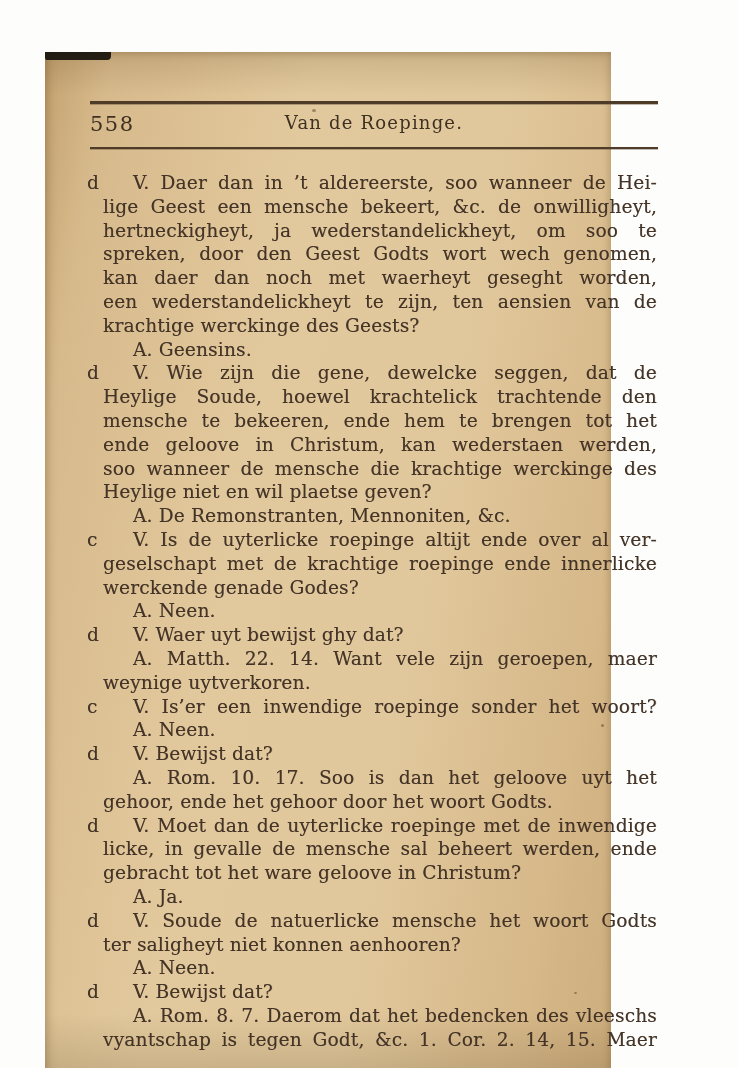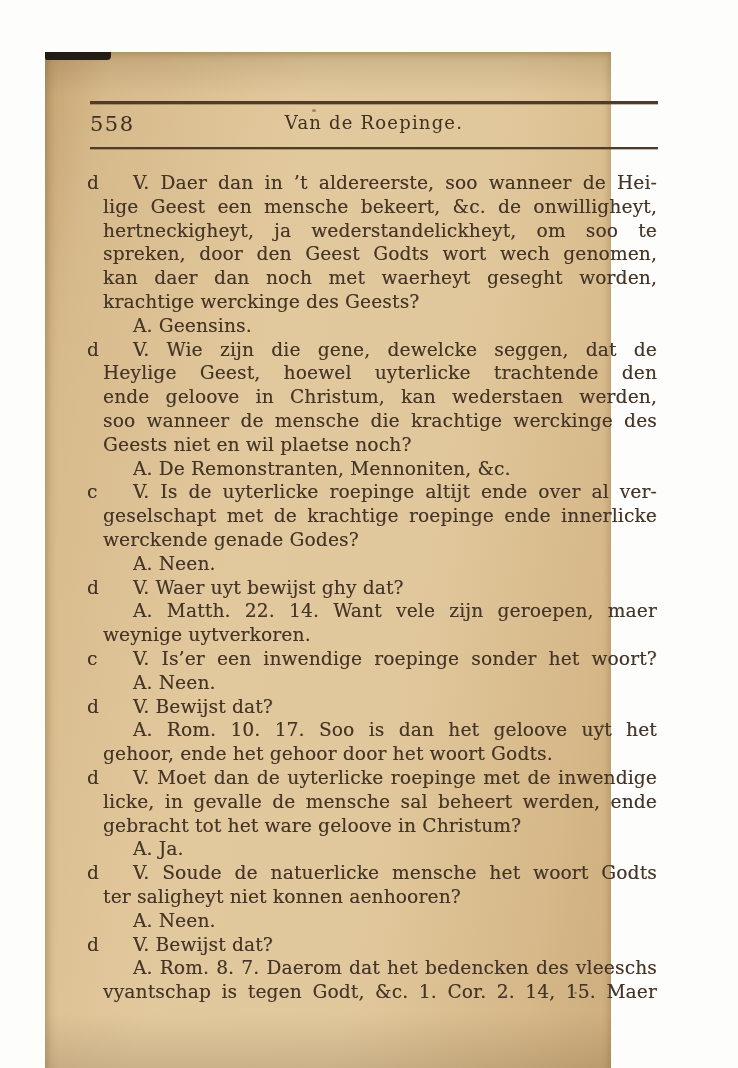--- a/index.html
+++ b/index.html
@@ -88,32 +88,34 @@
   <div class="head-rule bottom" style="left:45px;"></div>
 
   <div class="text-block" id="text-block" style="left:58px;">
       <div class="para">
         <span class="margin-letter">d</span>
         <div class="tline firstline">V. Daer dan in ’t aldereerste, soo wanneer de Hei-</div>
         <div class="tline">lige Geest een mensche bekeert, &amp;c. de onwilligheyt,</div>
         <div class="tline">hertneckigheyt, ja wederstandelickheyt, om soo te</div>
         <div class="tline">spreken, door den Geest Godts wort wech genomen,</div>
         <div class="tline">kan daer dan noch met waerheyt geseght worden,</div>
+        <div class="tline">een wederstandelickheyt te zijn, ten aensien van de</div>
         <div class="tline lastline">krachtige werckinge des Geests?</div>
       </div>
       <div class="para">
         <div class="tline firstline lastline">A. Geensins.</div>
       </div>
       <div class="para">
         <span class="margin-letter">d</span>
         <div class="tline firstline">V. Wie zijn die gene, dewelcke seggen, dat de</div>
-        <div class="tline">Heylige Geest, hoewel uyterlicke trachtende den</div>
+        <div class="tline">Heylige Soude, hoewel krachtelick trachtende den</div>
+        <div class="tline">mensche te bekeeren, ende hem te brengen tot het</div>
         <div class="tline">ende geloove in Christum, kan wederstaen werden,</div>
         <div class="tline">soo wanneer de mensche die krachtige werckinge des</div>
-        <div class="tline lastline">Geests niet en wil plaetse noch?</div>
+        <div class="tline lastline">Heylige niet en wil plaetse geven?</div>
       </div>
       <div class="para">
         <div class="tline firstline lastline">A. De Remonstranten, Mennoniten, &amp;c.</div>
       </div>
       <div class="para">
         <span class="margin-letter">c</span>
         <div class="tline firstline">V. Is de uyterlicke roepinge altijt ende over al ver-</div>
         <div class="tline">geselschapt met de krachtige roepinge ende innerlicke</div>
         <div class="tline lastline">werckende genade Godes?</div>
       </div>

